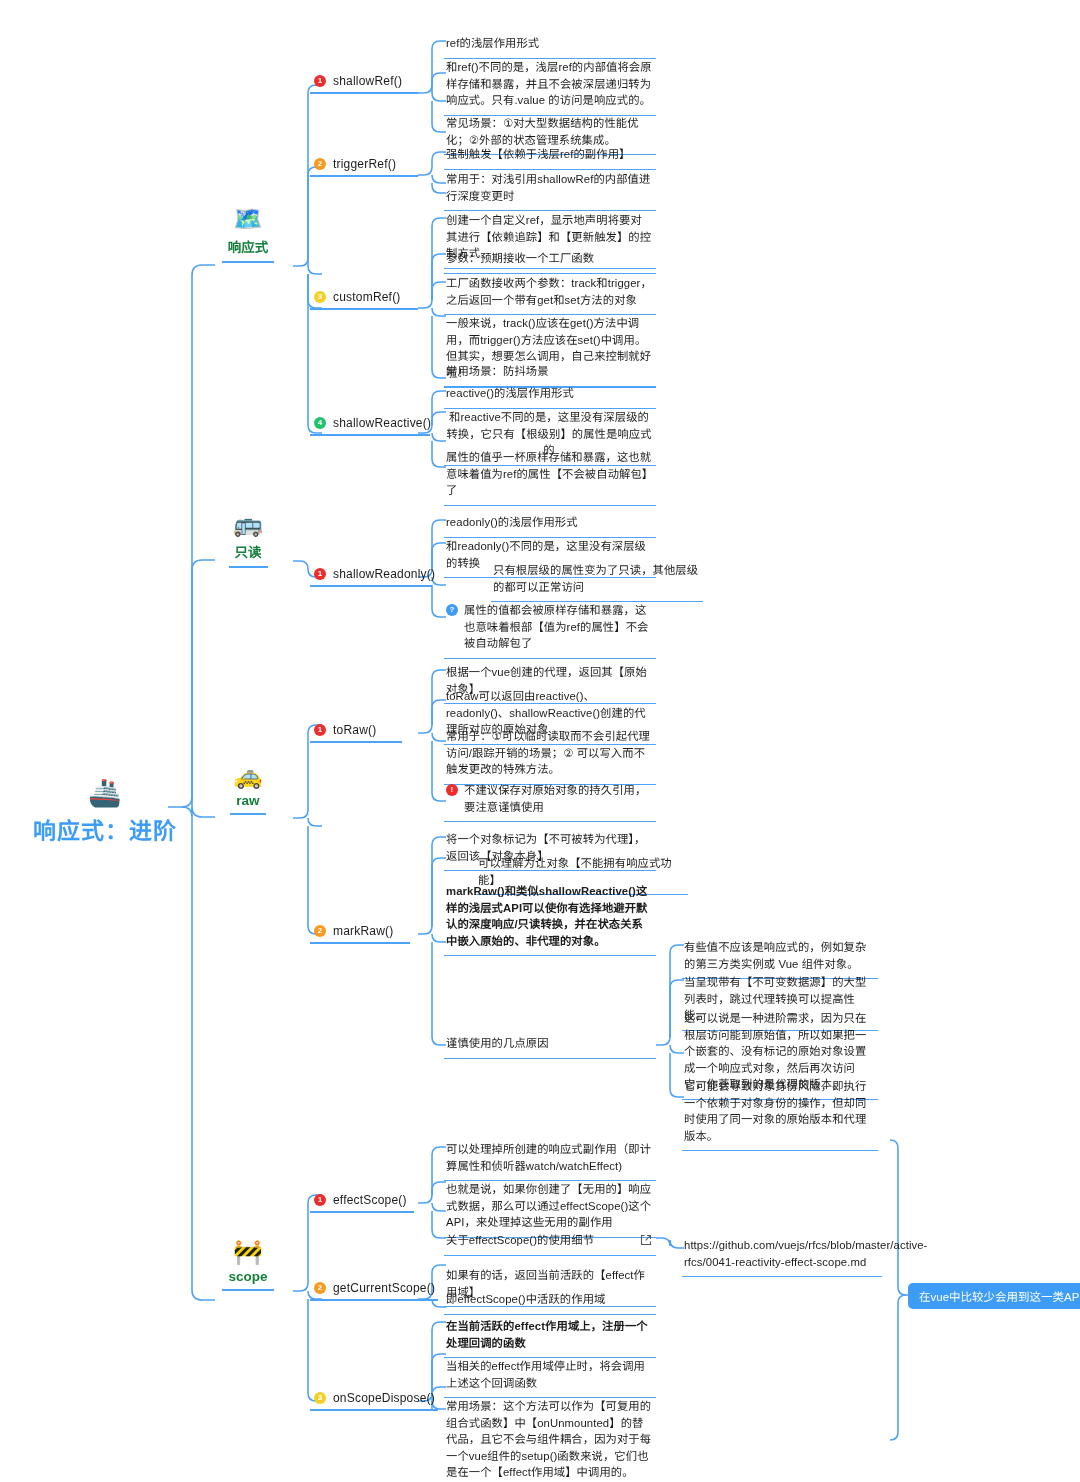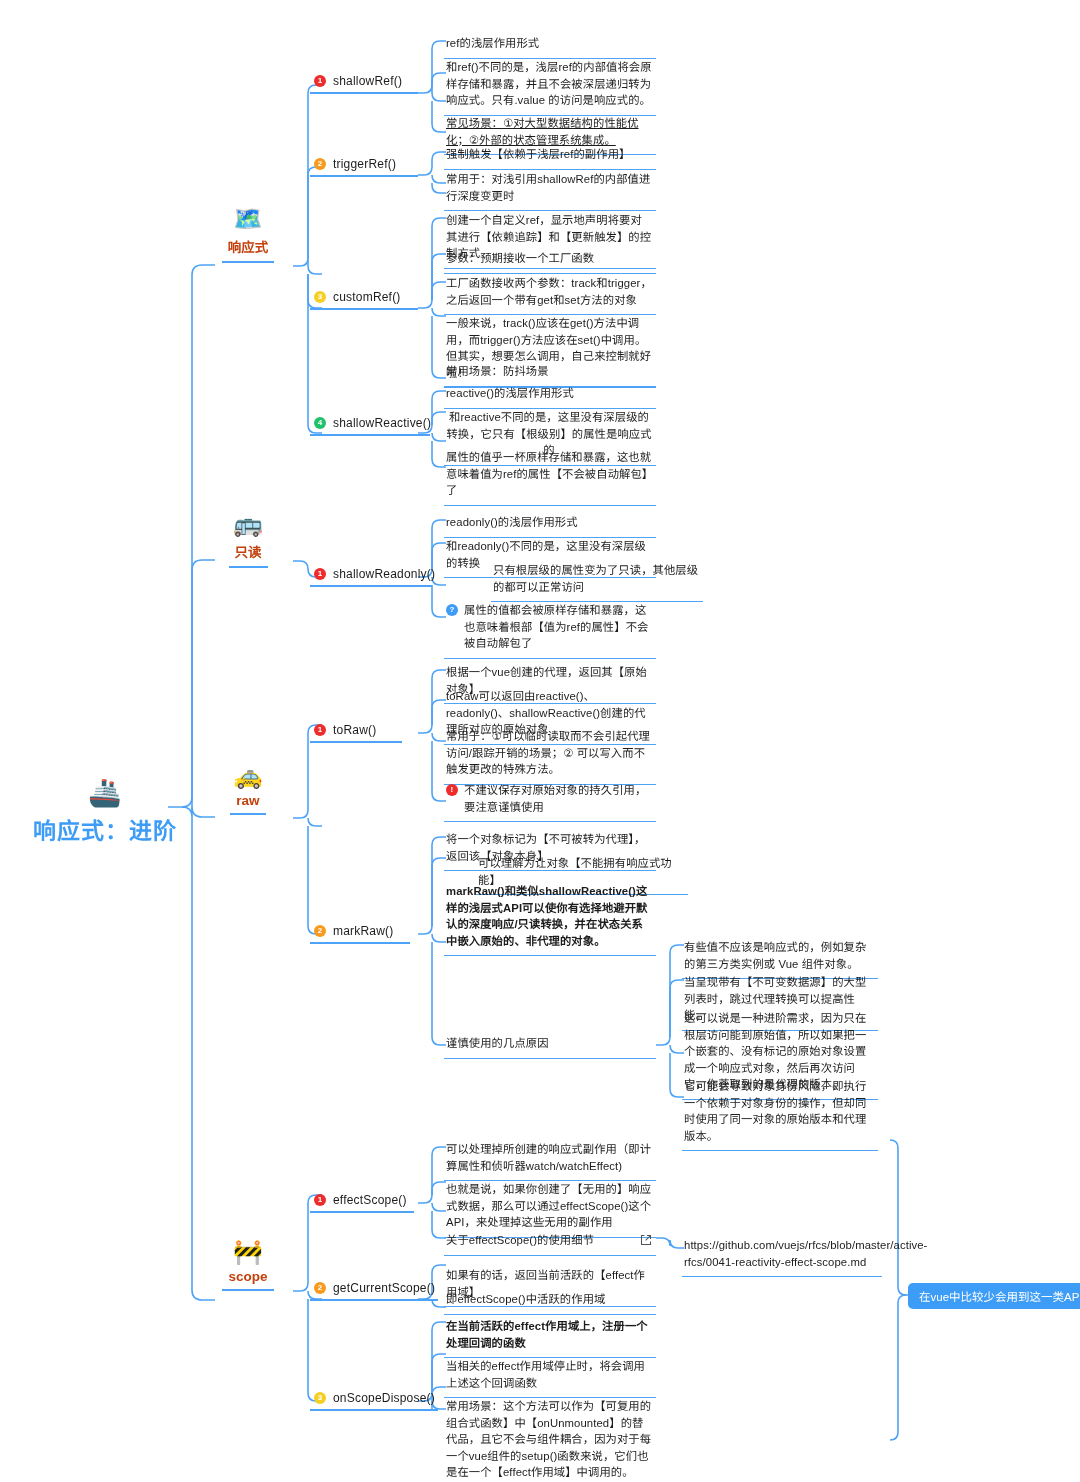--- a/index.html
+++ b/index.html
@@ -37,21 +37,21 @@
     white-space:nowrap;
   }
 
   
   .branch{text-align:center;width:110px;}
   .branch .emoji{font-size:24px;line-height:28px;display:block;}
   .branch .branch-label{
     display:inline-block;
     font-size:13.5px;
     font-weight:bold;
-    color:#c2410c;
+    color:#15803d;
     padding:2px 6px 5px 6px;
     border-bottom:2.2px solid #4da3f7;
     white-space:nowrap;
     margin-top:1px;
   }
 
   
   .api{
     display:flex;align-items:center;gap:7px;
     padding:2px 4px 4px 4px;
@@ -197,21 +197,21 @@
     <span class="emoji">🗺️</span>
     <span class="branch-label">响应式</span>
   </div>
 
   <div class="node api" style="left:310px;top:72px;width:108px;">
     <span class="badge b-red">1</span>
     <span class="api-label">shallowRef()</span>
   </div>
   <div class="node leaf" style="left:444px;top:30px;width:212px;">ref的浅层作用形式</div>
   <div class="node leaf" style="left:444px;top:54px;width:212px;">和ref()不同的是，浅层ref的内部值将会原样存储和暴露，并且不会被深层递归转为响应式。只有.value 的访问是响应式的。</div>
-  <div class="node leaf" style="left:444px;top:110px;width:212px;text-decoration:underline;">常见场景：①对大型数据结构的性能优化；②外部的状态管理系统集成。</div>
+  <div class="node leaf" style="left:444px;top:110px;width:212px;">常见场景：①对大型数据结构的性能优化；②外部的状态管理系统集成。</div>
 
   <div class="node api" style="left:310px;top:155px;width:108px;">
     <span class="badge b-orange">2</span>
     <span class="api-label">triggerRef()</span>
   </div>
   <div class="node leaf" style="left:444px;top:141px;width:212px;">强制触发【依赖于浅层ref的副作用】</div>
   <div class="node leaf" style="left:444px;top:166px;width:212px;">常用于：对浅引用shallowRef的内部值进行深度变更时</div>
 
   <div class="node api" style="left:310px;top:288px;width:108px;">
     <span class="badge b-yellow">3</span>

